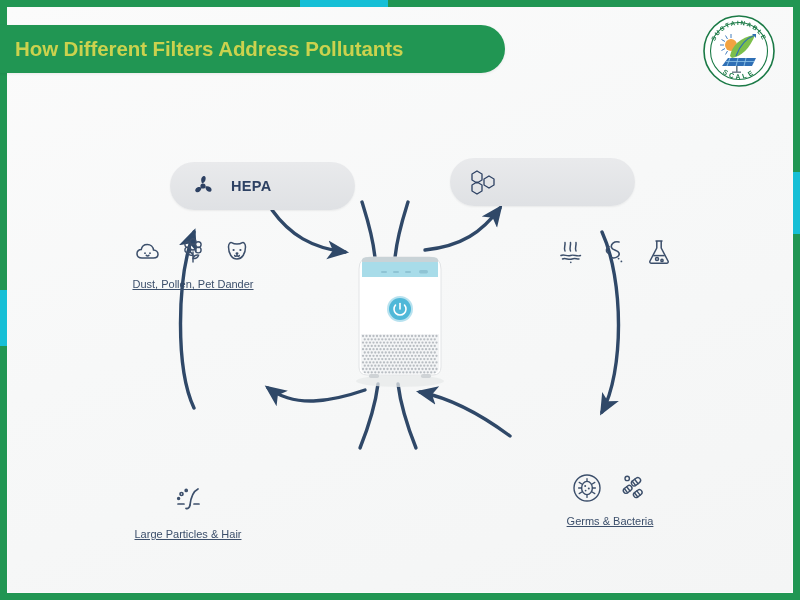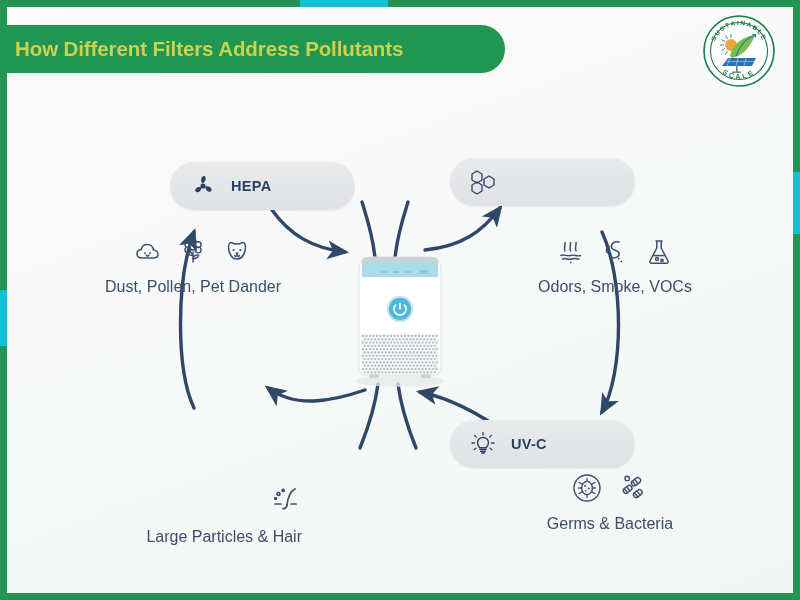--- a/index.html
+++ b/index.html
@@ -134,27 +134,28 @@
   .pollutant .icon-row {
     display:flex;
     align-items:flex-end;
     justify-content:center;
     gap:14px;
     height:36px;
   }
   .pollutant .caption {
     margin-top:7px;
     color:#3C4F6B;
-    font-size:16px;
+    font-size:11px;
     white-space:nowrap;
+    text-decoration:underline;
   }
 
   #poll-hepa    { left:8px;   top:95px;  width:190px; }
   #poll-carbon  { left:435px; top:95px;  width:180px; }
-  #poll-prefilter { left:32px;  top:345px; width:180px;align-items:flex-end; }
+  #poll-prefilter { left:8px;  top:345px; width:180px; }
   #poll-germs   { left:430px; top:332px; width:180px; }
 
   
   .purifier {
     position:absolute;
     left:255px; top:95px;
     width:110px; height:155px;
   }
 
   
@@ -568,38 +569,20 @@
       <span class="pill-icon">
         <svg width="28" height="28" viewBox="0 0 28 28" fill="none" stroke="#2D4163" stroke-width="1.3">
           <polygon points="8,3 13,6 13,12 8,15 3,12 3,6"></polygon>
           <polygon points="20,8 25,11 25,17 20,20 15,17 15,11"></polygon>
           <polygon points="8,14 13,17 13,23 8,26 3,23 3,17"></polygon>
         </svg>
       </span>
     </div>
 
 
-    <div class="pill" id="pill-uvc">
-      <span class="pill-icon">
-        <svg width="28" height="28" viewBox="0 0 28 28" fill="none" stroke="#2D4163" stroke-width="1.4" stroke-linecap="round">
-          <path d="M 14,7.5 C 10.8,7.5 8.5,9.9 8.5,12.8 C 8.5,15 10,16.2 10.6,17.6 L 17.4,17.6 C 18,16.2 19.5,15 19.5,12.8 C 19.5,9.9 17.2,7.5 14,7.5 Z"></path>
-          <path d="M 10.8,19.2 L 17.2,19.2 M 11.6,21.2 L 16.4,21.2 M 12.6,23 L 15.4,23"></path>
-          <g stroke-width="1.3">
-            <path d="M 14,2.6 L 14,5"></path>
-            <path d="M 5.6,5.4 L 7.3,7.1"></path>
-            <path d="M 22.4,5.4 L 20.7,7.1"></path>
-            <path d="M 3,13 L 5.4,13"></path>
-            <path d="M 22.6,13 L 25,13"></path>
-            <path d="M 5.2,19.6 L 6.9,18.2"></path>
-            <path d="M 22.8,19.6 L 21.1,18.2"></path>
-          </g>
-        </svg>
-      </span>
-      <span class="pill-label">UV-C</span>
-    </div>
 
     <div class="pollutant" id="poll-hepa">
       <div class="icon-row">
         <span>
           <svg width="30" height="30" viewBox="0 0 30 30" fill="none" stroke="#3C4F6B" stroke-width="1.5" stroke-linecap="round">
             <path d="M 8,21 C 4.8,21 3,19 3,16.6 C 3,14.3 4.9,12.4 7.3,12.4 C 7.8,9.4 10.3,7.4 13.3,7.4 C 16.6,7.4 19.2,9.8 19.5,13 C 22,13.2 24,15 24,17.2 C 24,19.5 22,21 19.4,21 Z"></path>
             <circle cx="11" cy="16.2" r="0.9" fill="#3C4F6B" stroke="none"></circle>
             <circle cx="16" cy="16.2" r="0.9" fill="#3C4F6B" stroke="none"></circle>
             <path d="M 12.3,18.4 C 13,19.1 14.2,19.1 14.9,18.4"></path>
           </svg>
@@ -653,21 +636,20 @@
         <span>
           <svg width="30" height="30" viewBox="0 0 30 30" fill="none" stroke="#3C4F6B" stroke-width="1.5" stroke-linejoin="round">
             <path d="M 11.5,4 L 18.5,4"></path>
             <path d="M 12.8,4 L 12.8,11 L 6,24 C 5.4,25.2 6.2,26.3 7.4,26.3 L 22.6,26.3 C 23.8,26.3 24.6,25.2 24,24 L 17.2,11 L 17.2,4"></path>
             <path d="M 9.3,18.6 L 20.7,18.6"></path>
             <circle cx="13" cy="22" r="1.5"></circle>
             <circle cx="18" cy="23.4" r="1.1"></circle>
           </svg>
         </span>
       </div>
-      <div class="caption">Odors, Smoke, VOCs</div>
     </div>
 
     <div class="pollutant" id="poll-prefilter">
       <div class="icon-row">
         <span>
           <svg width="34" height="32" viewBox="0 0 34 32" fill="none" stroke="#3C4F6B" stroke-width="1.7" stroke-linecap="round">
             <path d="M 27,4 C 23,6 20,11 19,20"></path>
             <path d="M 19,20 C 18.6,22.6 17,24 15,23.4"></path>
             <circle cx="10.5" cy="9" r="1.5"></circle>
             <circle cx="15.2" cy="5.4" r="1"></circle>

